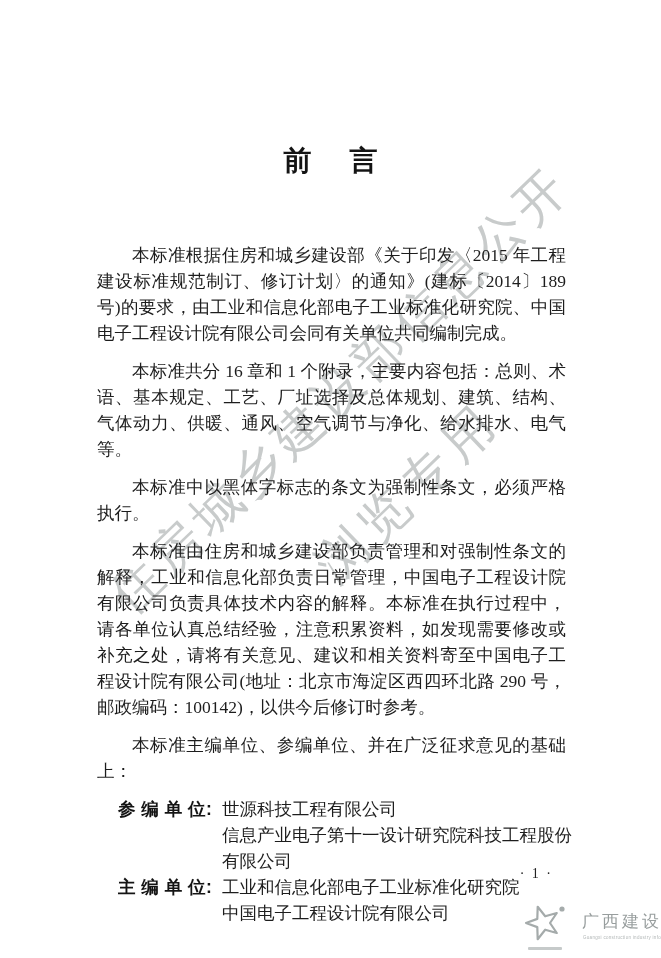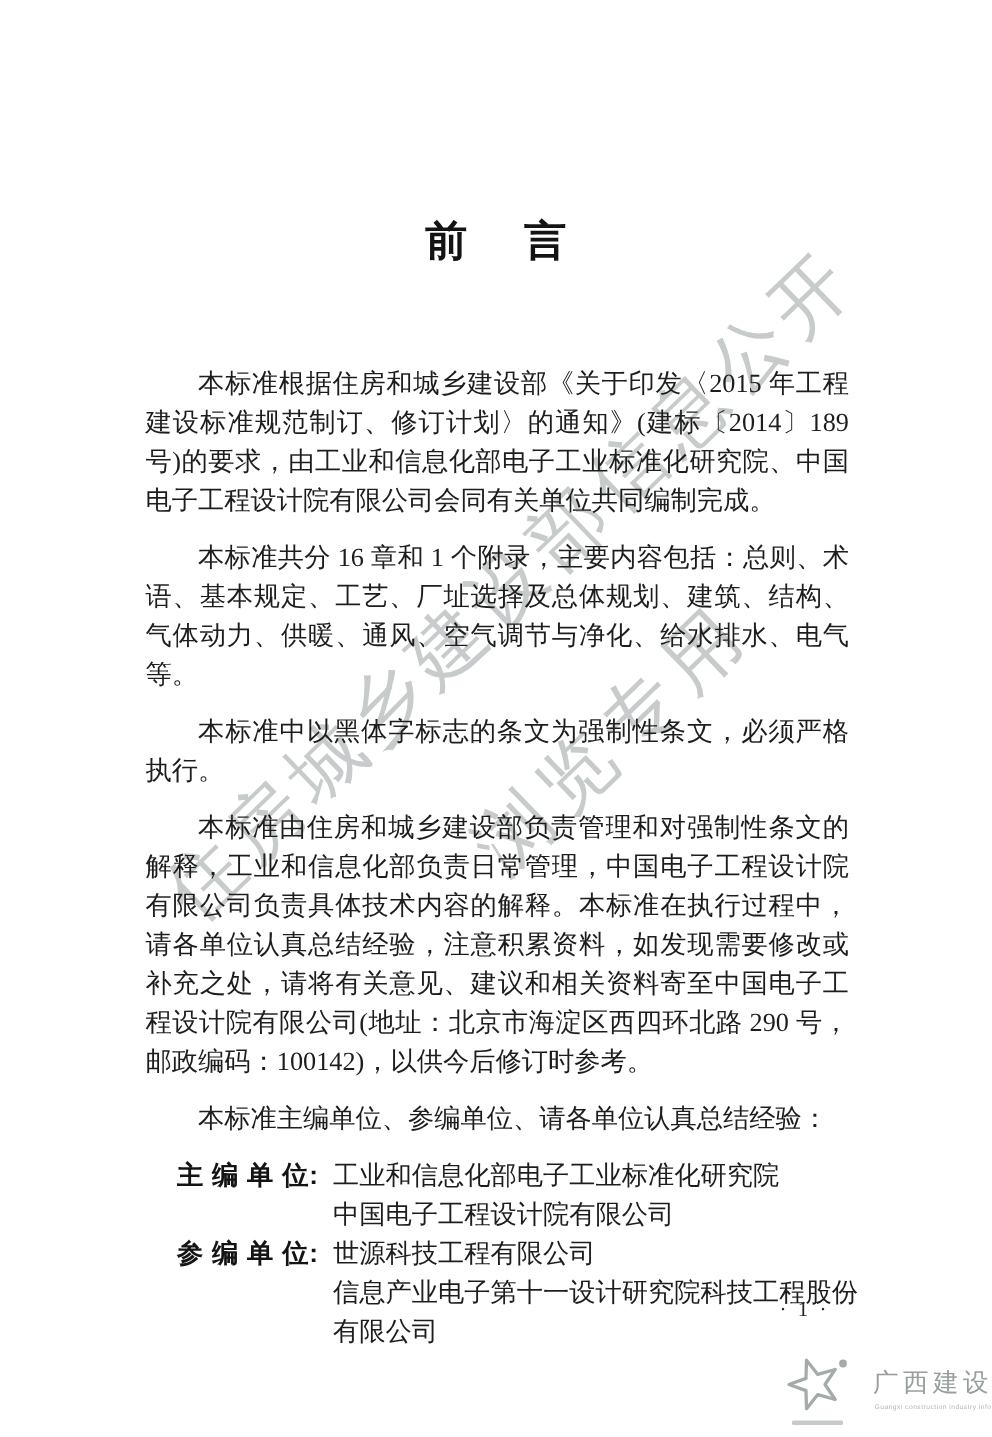--- a/index.html
+++ b/index.html
@@ -80,35 +80,35 @@
 <h1 class="title">
   <span>前</span>
   <span>言</span>
 </h1>
 
 <div class="doc-body">
   <p>本标准根据住房和城乡建设部《关于印发〈2015 年工程建设标准规范制订、修订计划〉的通知》(建标〔2014〕189 号)的要求，由工业和信息化部电子工业标准化研究院、中国电子工程设计院有限公司会同有关单位共同编制完成。</p>
   <p>本标准共分 16 章和 1 个附录，主要内容包括：总则、术语、基本规定、工艺、厂址选择及总体规划、建筑、结构、气体动力、供暖、通风、空气调节与净化、给水排水、电气等。</p>
   <p>本标准中以黑体字标志的条文为强制性条文，必须严格执行。</p>
   <p>本标准由住房和城乡建设部负责管理和对强制性条文的解释，工业和信息化部负责日常管理，中国电子工程设计院有限公司负责具体技术内容的解释。本标准在执行过程中，请各单位认真总结经验，注意积累资料，如发现需要修改或补充之处，请将有关意见、建议和相关资料寄至中国电子工程设计院有限公司(地址：北京市海淀区西四环北路 290 号，邮政编码：100142)，以供今后修订时参考。</p>
-  <p>本标准主编单位、参编单位、请各单位认真总结经验：</p>
+  <p>本标准主编单位、参编单位、并在广泛征求意见的基础上：</p>
 
   <div class="credits">
+    <div class="credit">
+      <span class="label">参 编 单 位:</span>
+      <span class="vals">
+        <div>世源科技工程有限公司</div>
+        <div>信息产业电子第十一设计研究院科技工程股份有限公司</div>
+      </span>
+    </div>
     <div class="credit">
       <span class="label">主 编 单 位:</span>
       <span class="vals">
         <div>工业和信息化部电子工业标准化研究院</div>
         <div>中国电子工程设计院有限公司</div>
-      </span>
-    </div>
-    <div class="credit">
-      <span class="label">参 编 单 位:</span>
-      <span class="vals">
-        <div>世源科技工程有限公司</div>
-        <div>信息产业电子第十一设计研究院科技工程股份有限公司</div>
       </span>
     </div>
   </div>
 </div>
 
 <div class="pagenum">· 1 ·</div>
 
 <div class="footer-logo">
   <svg class="star" width="46" height="52" viewBox="0 0 46 52" aria-hidden="true">
     <polygon points="15.7,7.8 23.2,17.3 34.8,14 28,24 34.8,34 23.2,30.7 15.7,40.2 15.3,28.1 4,24 15.3,19.9" fill="#ffffff" stroke="#a5abab" stroke-width="2.2" stroke-linejoin="round"></polygon>

